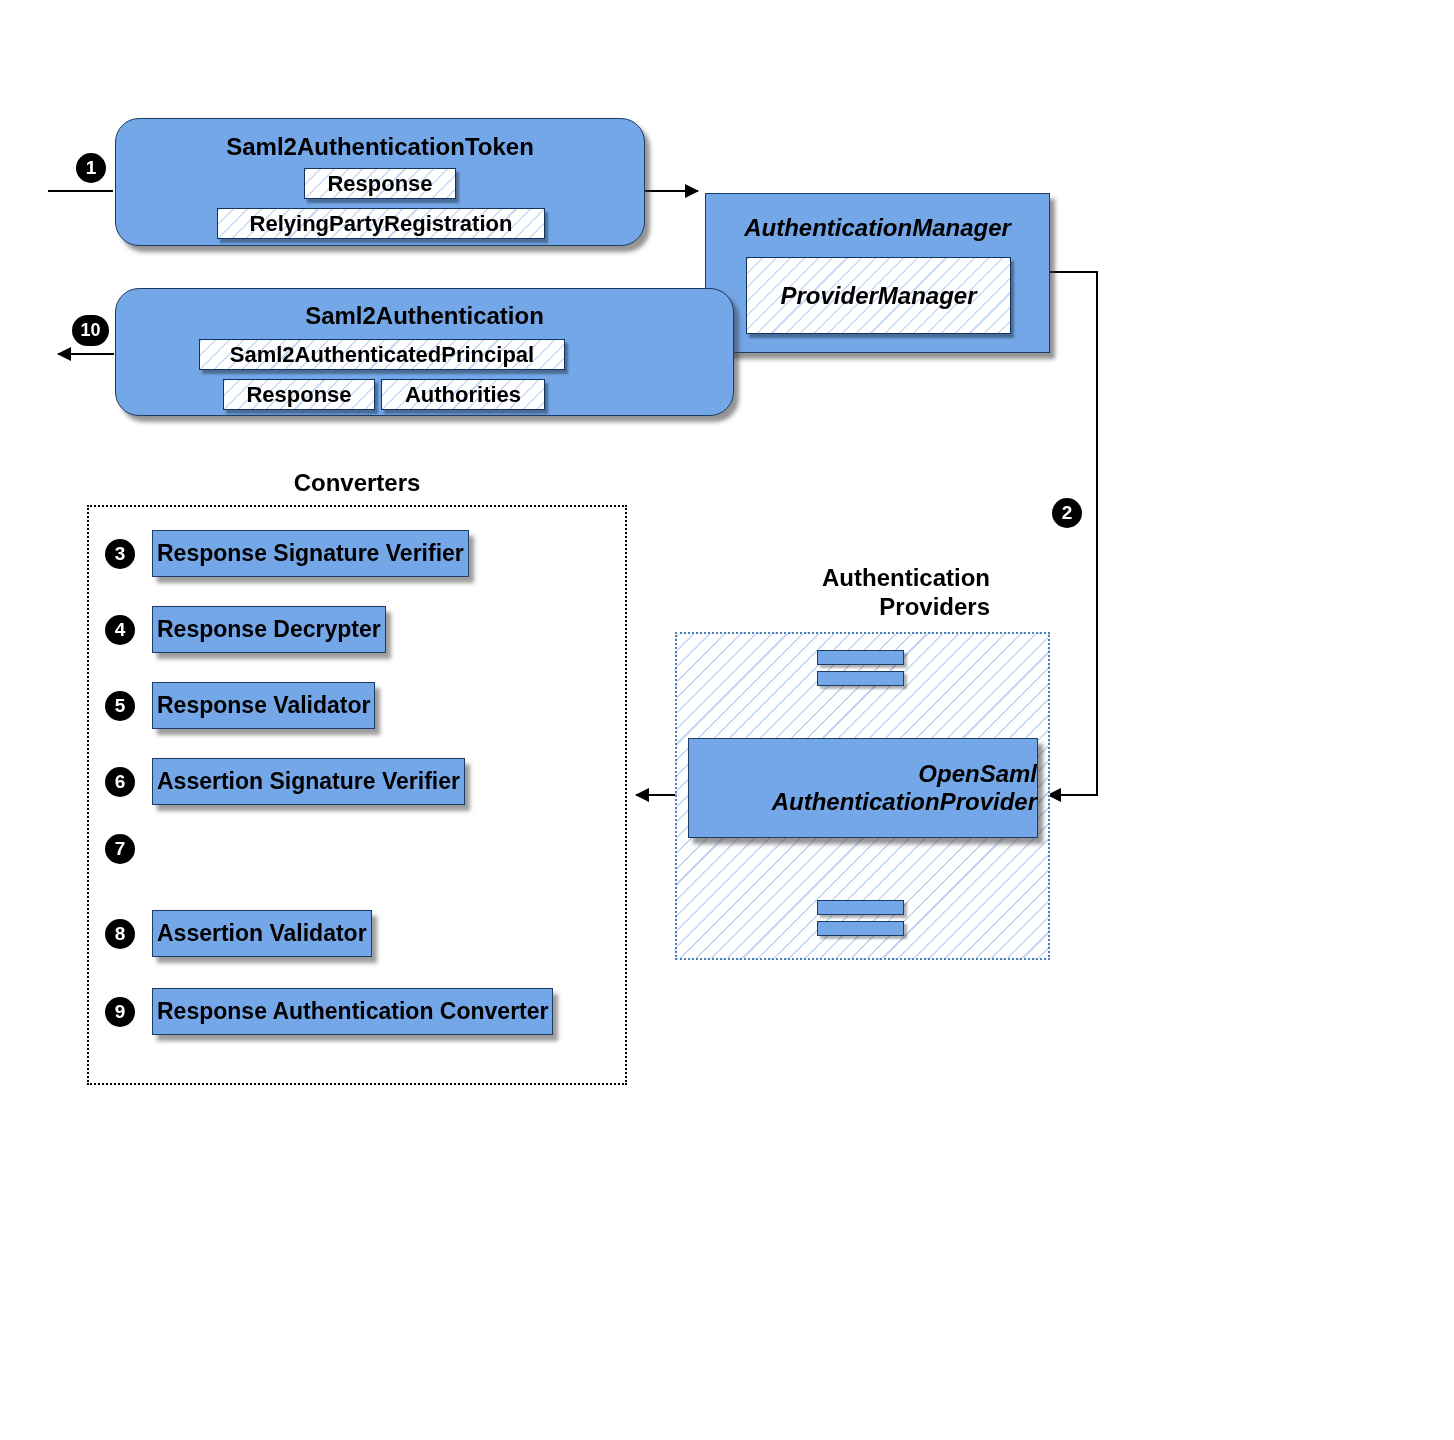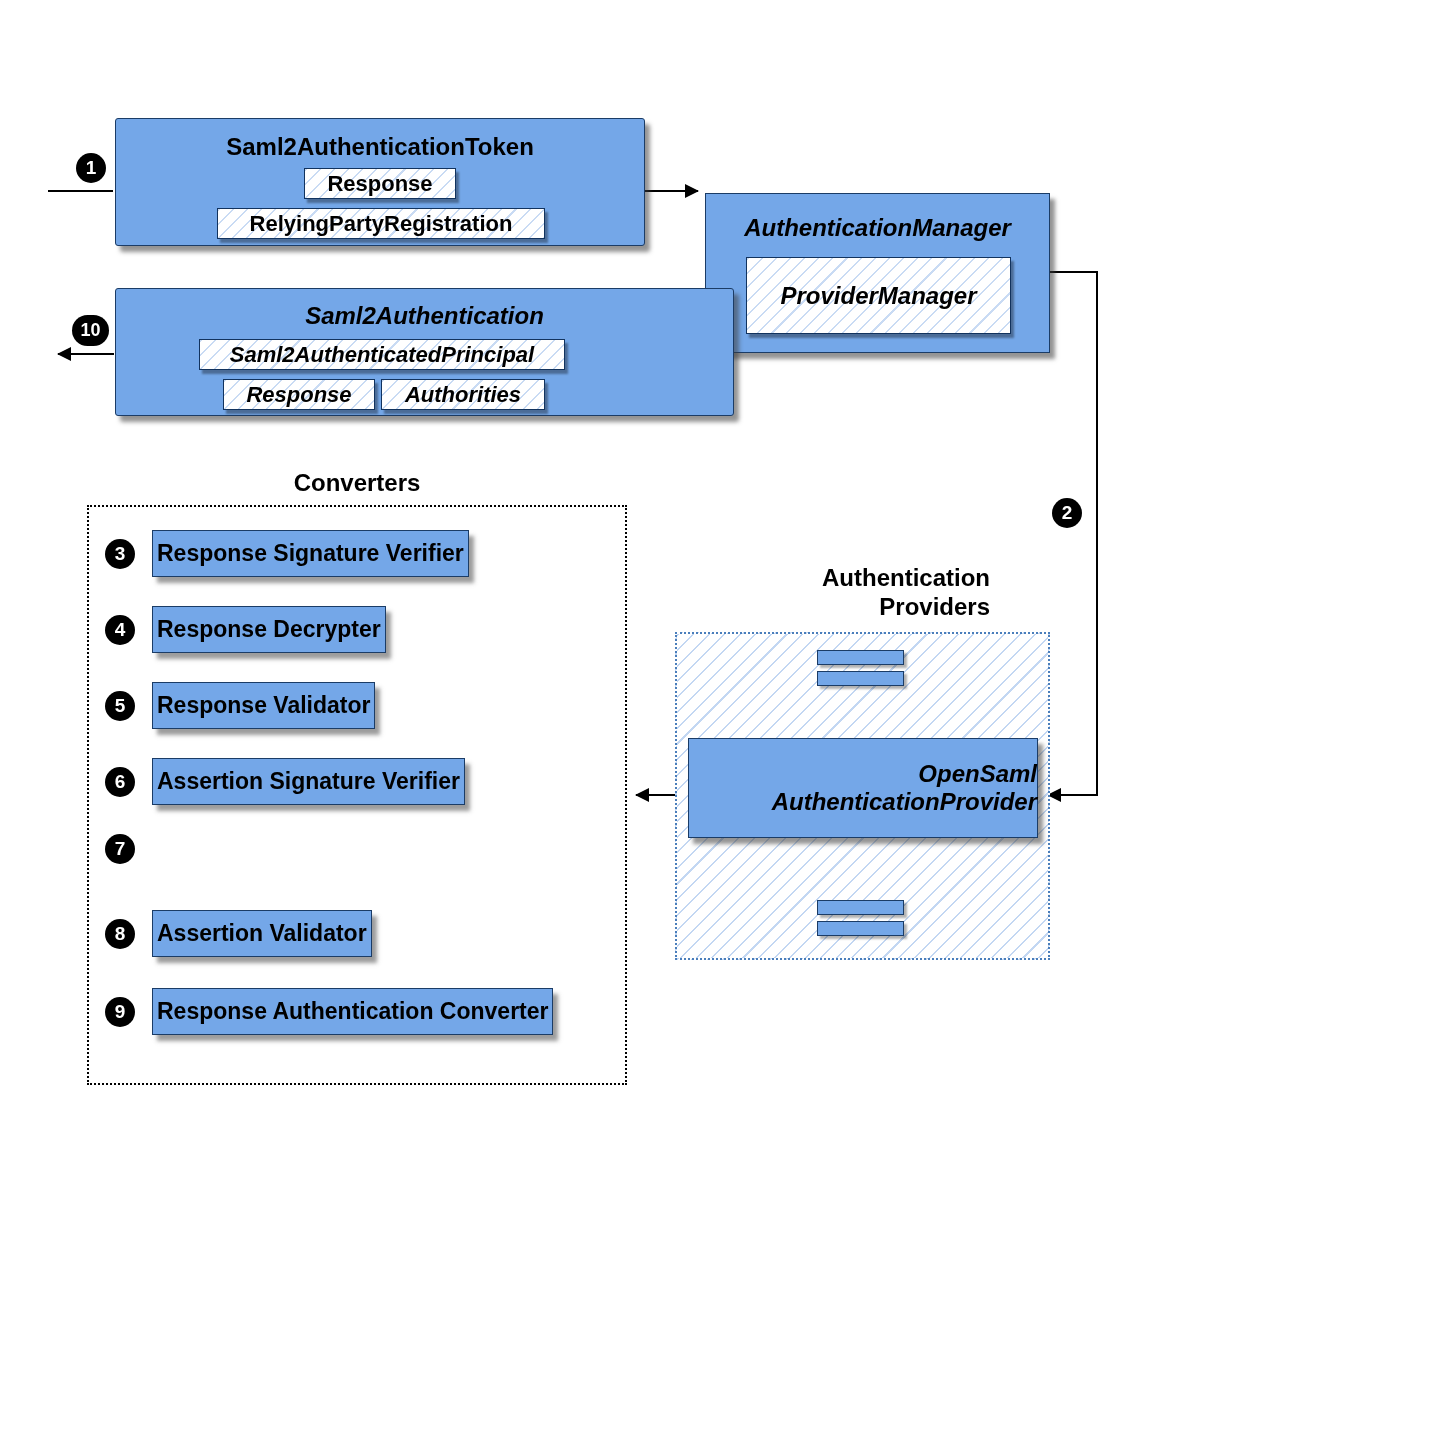--- a/index.html
+++ b/index.html
@@ -9,21 +9,21 @@
   }
   .abs { position:absolute; }
 
   
   .bluebox {
     background:#74a7e8;
     border:1.6px solid #1b3c66;
     box-shadow:5px 6px 4px rgba(60,60,60,0.55);
     box-sizing:border-box;
   }
-  .rounded { border-radius:3px; }
+  .rounded { border-radius:24px; }
 
   .box-title { width:100%; text-align:center; font-weight:bold; font-size:24px; }
 
   
   .inner {
     position:absolute;
     background-color:#ffffff;
     background-image:repeating-linear-gradient(135deg, rgba(135,175,230,0.45) 0px, rgba(135,175,230,0.45) 1.5px, transparent 1.5px, transparent 10px);
     border:1.6px solid #12335e;
     box-shadow:3px 4px 2px rgba(0,0,0,0.35);
@@ -102,21 +102,21 @@
     <div class="box-title" style="margin-top:14px;">Saml2AuthenticationToken</div>
     <div class="inner" style="left:188px; top:49px; width:152px; height:31px;">Response</div>
     <div class="inner" style="left:101px; top:89px; width:328px; height:31px;">RelyingPartyRegistration</div>
   </div>
 
   <div class="bluebox abs" style="left:705px; top:193px; width:345px; height:160px;font-style:italic;">
     <div class="box-title" style="margin-top:20px;">AuthenticationManager</div>
     <div class="inner" style="left:40px; top:63px; width:265px; height:77px; font-size:24px;">ProviderManager</div>
   </div>
 
-  <div class="bluebox rounded abs" style="left:115px; top:288px; width:619px; height:128px;font-style:italic;">
+  <div class="bluebox rounded abs" style="left:115px; top:288px; width:619px; height:128px;">
     <div class="box-title" style="margin-top:13px;">Saml2Authentication</div>
     <div class="inner" style="left:83px; top:50px; width:366px; height:31px;">Saml2AuthenticatedPrincipal</div>
     <div class="inner" style="left:107px; top:90px; width:152px; height:31px;">Response</div>
     <div class="inner" style="left:265px; top:90px; width:164px; height:31px;">Authorities</div>
   </div>
 
   <div class="section-title abs" style="left:237px; top:468px; width:240px;">Converters</div>
   <div class="dotted-conv abs" style="left:87px; top:505px; width:540px; height:580px;"></div>
 
   <div class="crow" style="left:105px; top:530px;">

